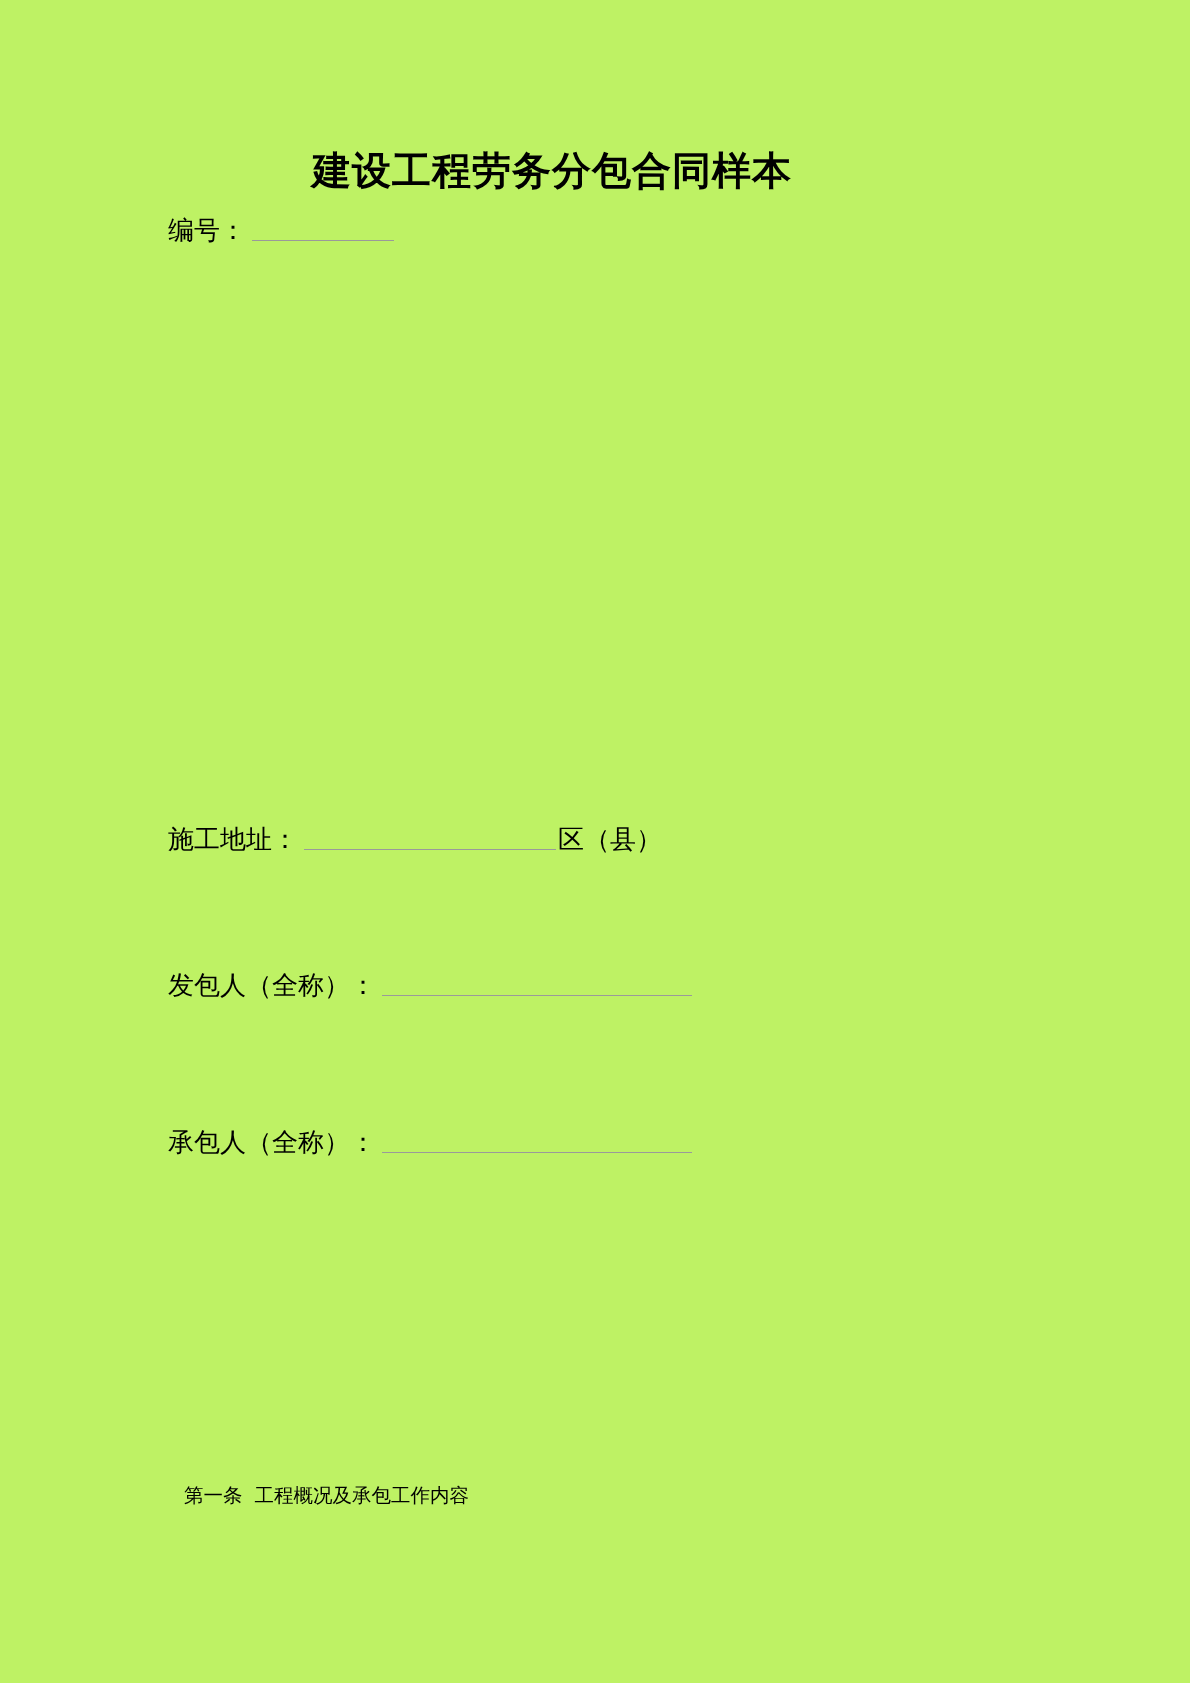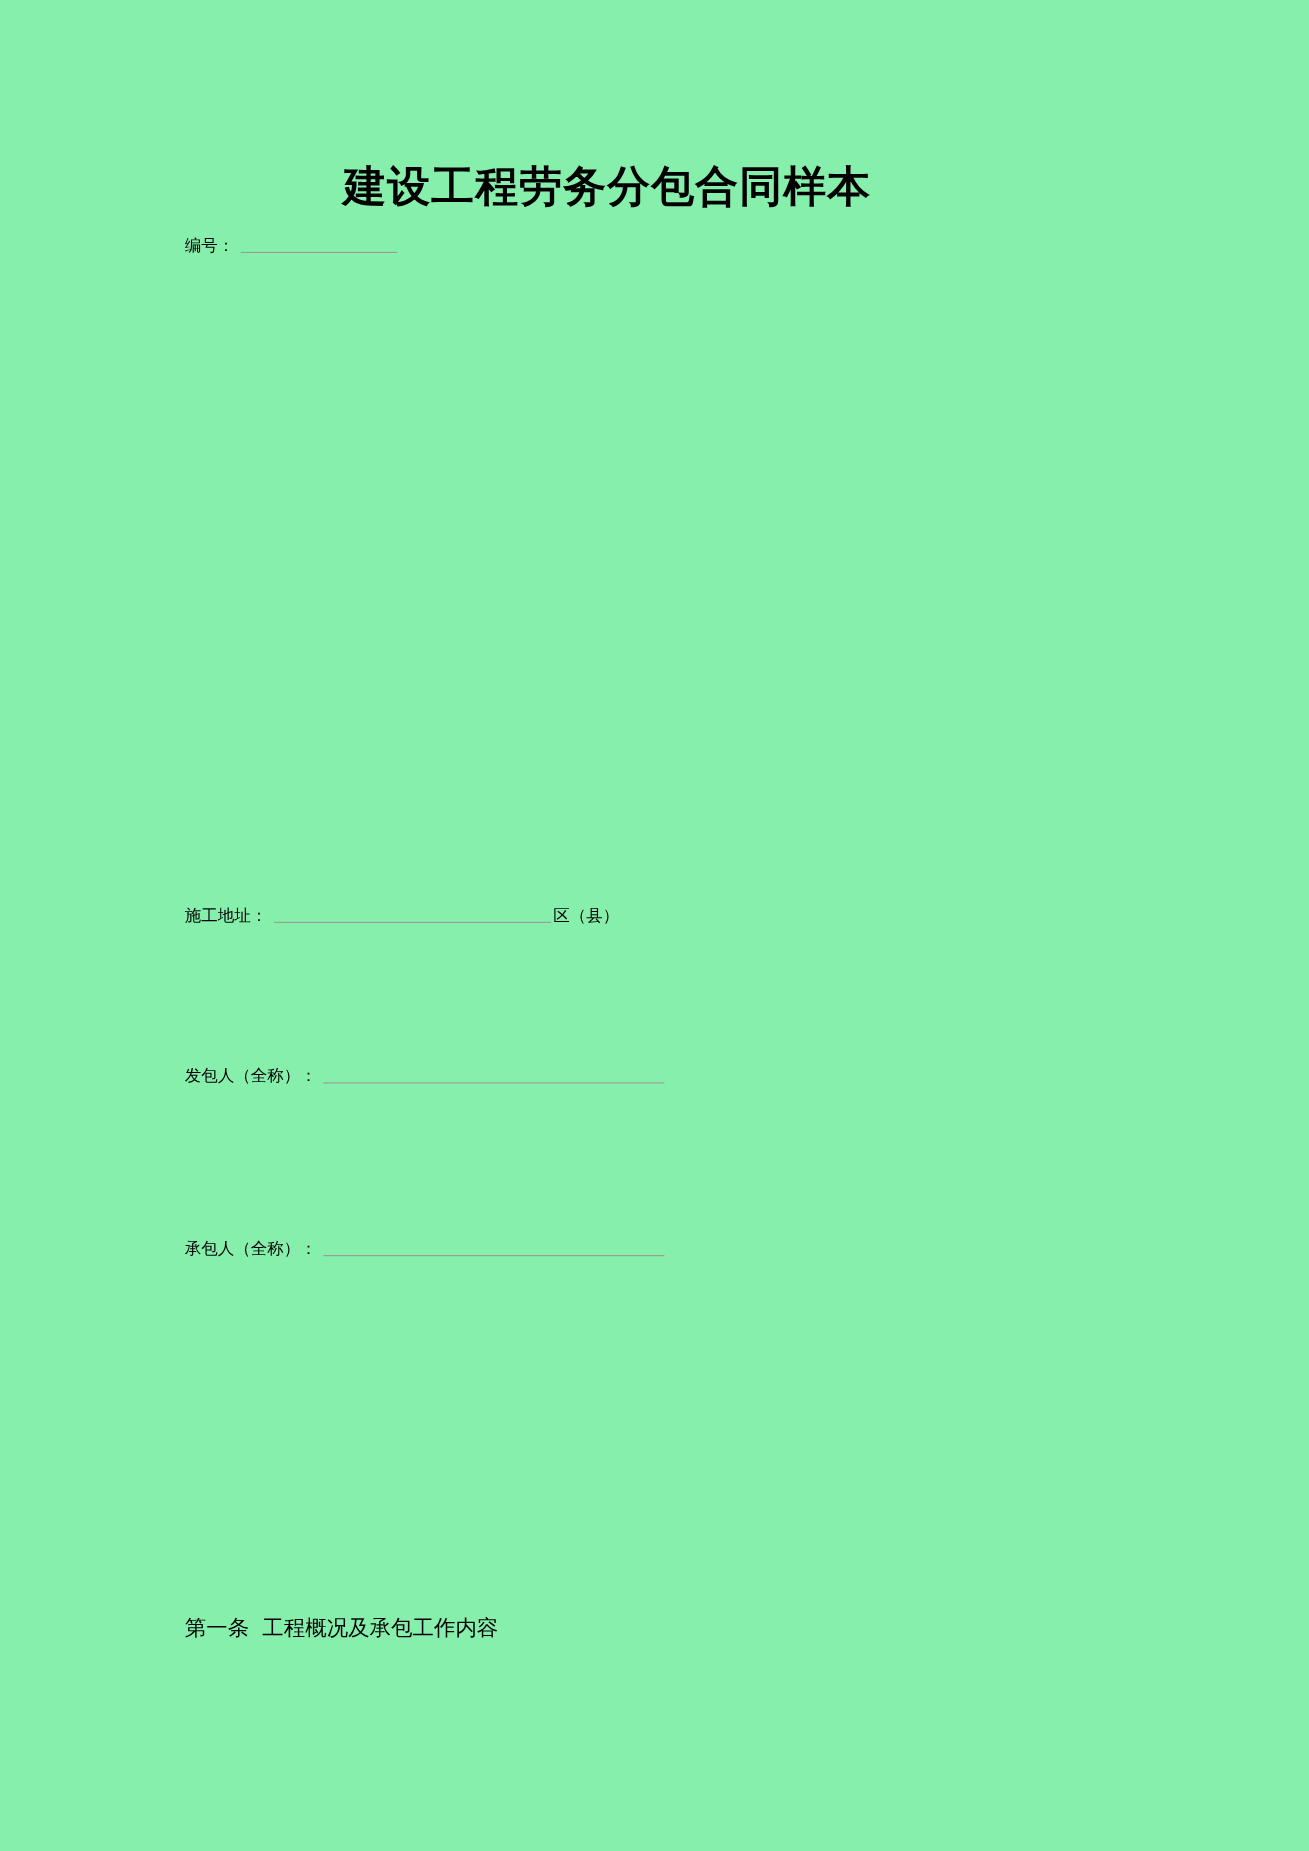--- a/index.html
+++ b/index.html
@@ -10,40 +10,40 @@
   body {
     width: 1190px;
     height: 1683px;
     position: relative;
     font-family: "Liberation Serif", "DejaVu Serif", serif;
     color: #000000;
   }
   .page {
     position: absolute;
     inset: 0;
-    background: #86efac;
+    background: #bef264;
     overflow: hidden;
     font-family: Liberation Serif, serif;
   }
   .doc-title {
     position: absolute;
     top: 148px;
     left: 0;
     width: 1104px;
     margin: 0;
     text-align: center;
     font-size: 39px;
     font-weight: bold;
     letter-spacing: 1px;
     line-height: 1.2;
   }
   .row {
     position: absolute;
     left: 168px;
-    font-size: 15px;
+    font-size: 26px;
     white-space: nowrap;
   }
   .row-number        { top: 212px; }
   .row-employer      { top: 341px; }
   .row-contractor    { top: 498px; }
   .row-project       { top: 657px; }
   .row-address       { top: 821px; }
   .row-employer-full { top: 967px; }
   .row-contractor-full { top: 1124px; }
   .blank {
@@ -71,21 +71,21 @@
     line-height: 38px;
     text-align: justify;
     text-justify: inter-ideograph;
   }
   .article-heading {
     position: absolute;
     top: 1466px;
     left: 168px;
     font-size: 19.5px;
     font-weight: normal;
-    margin: 0;
+    margin: 16px;
     white-space: nowrap;
   }
   .article-heading .article-title-text {
     margin-left: 12px;
   }
 </style>
 </head>
 <body>
 
 <div class="page">

